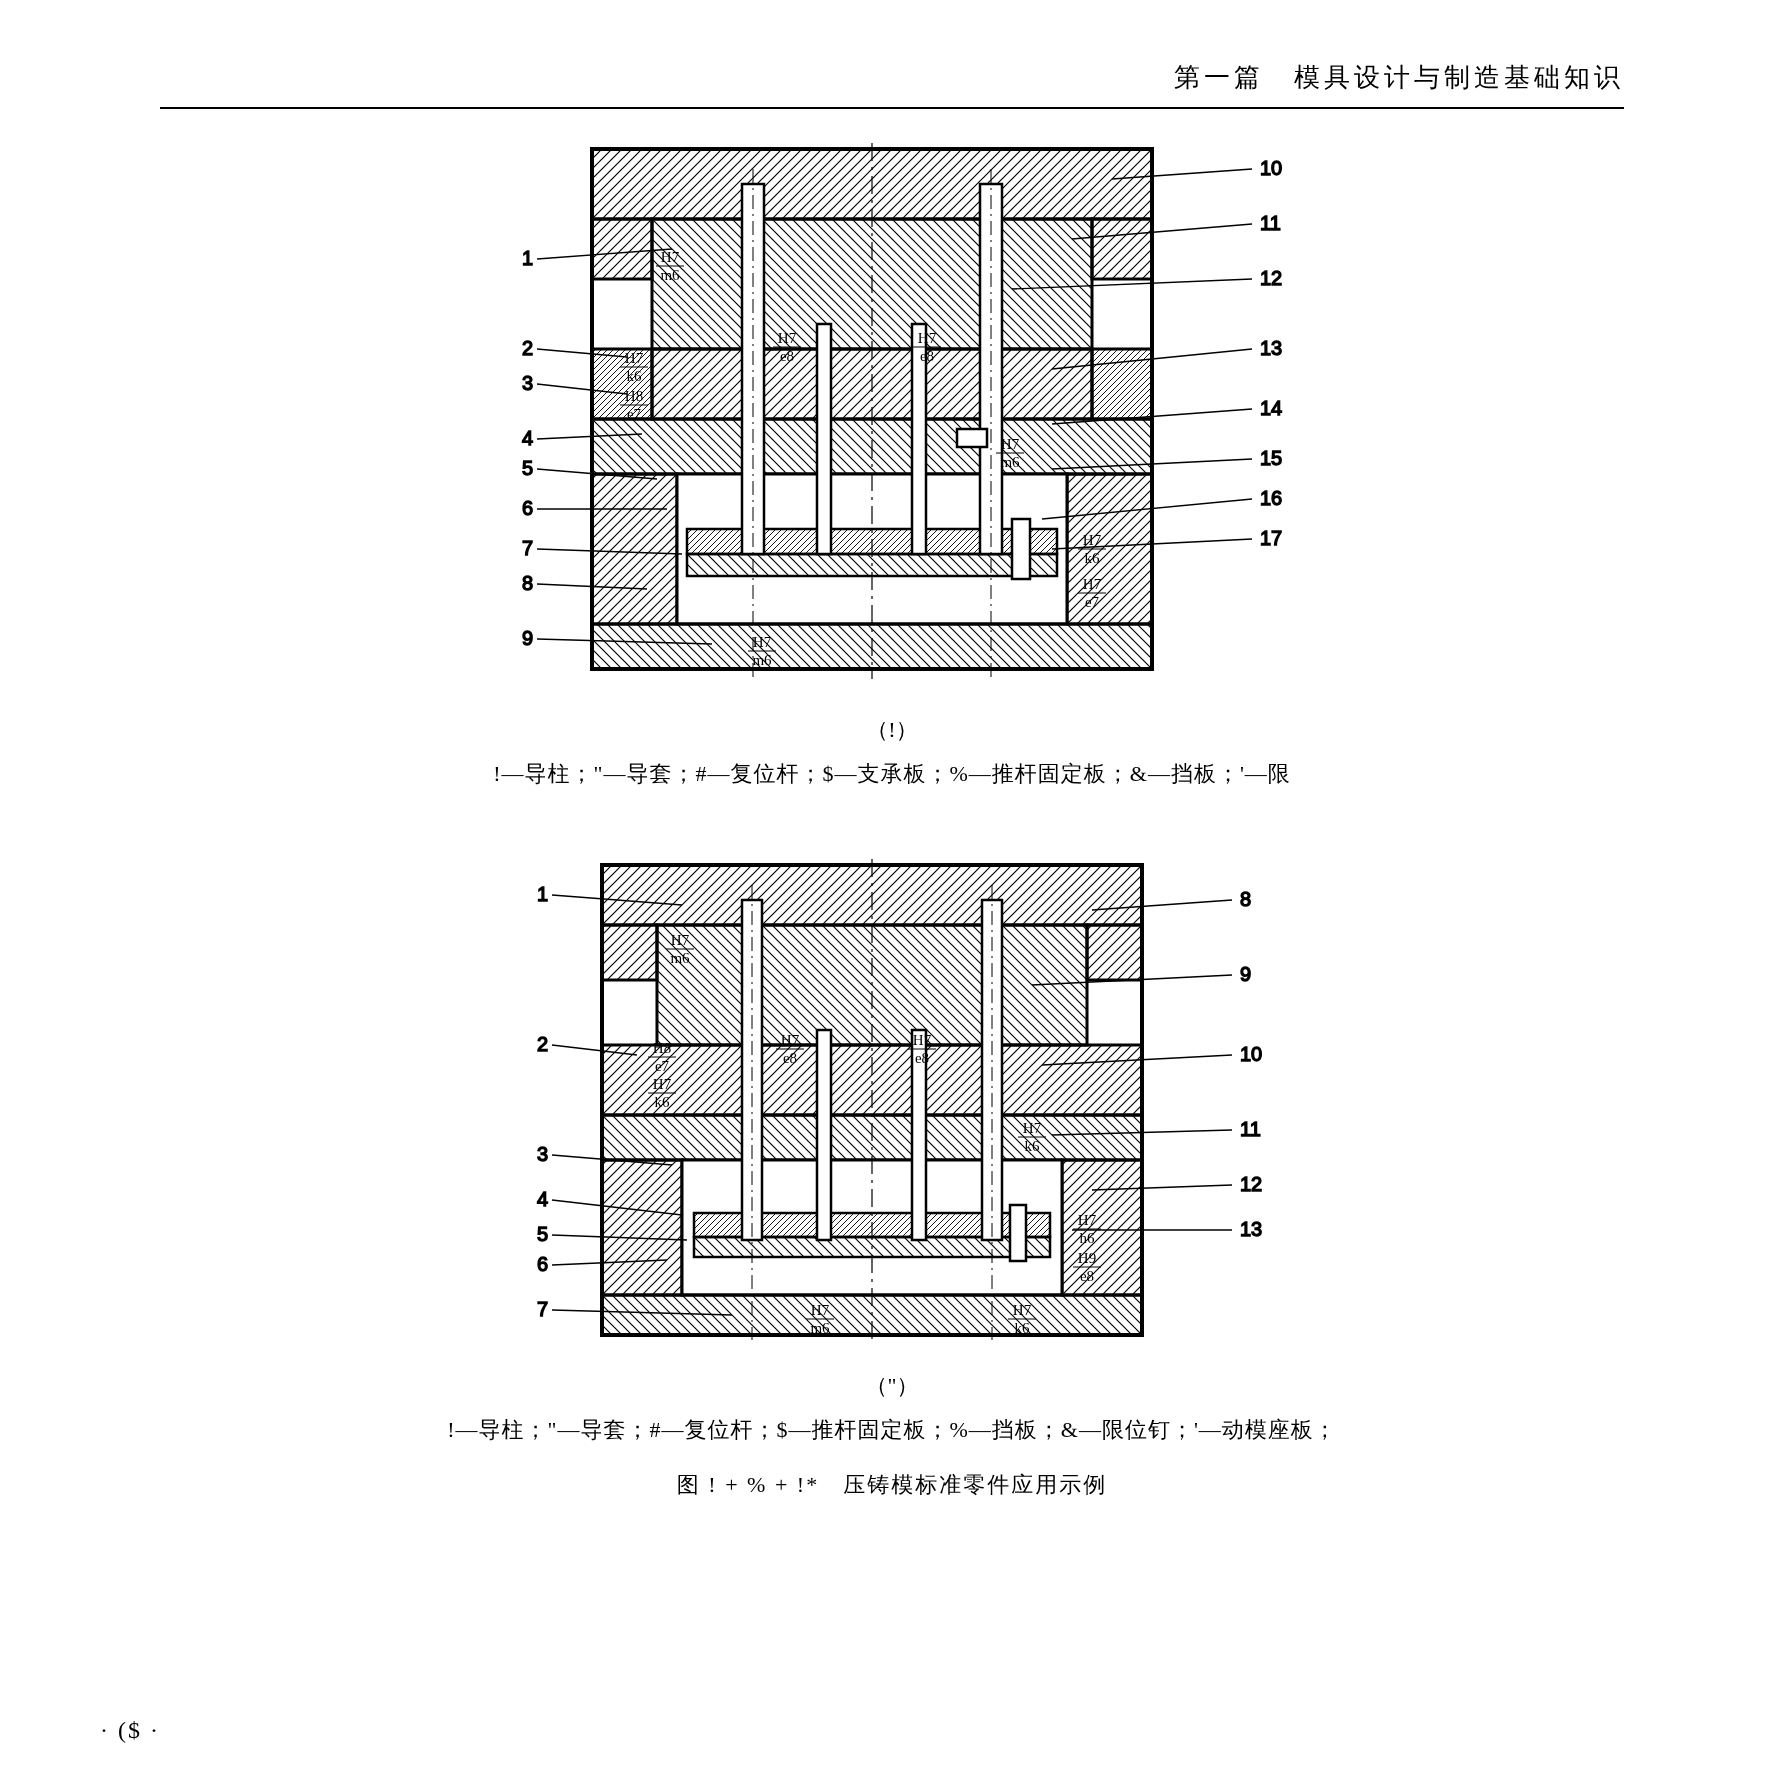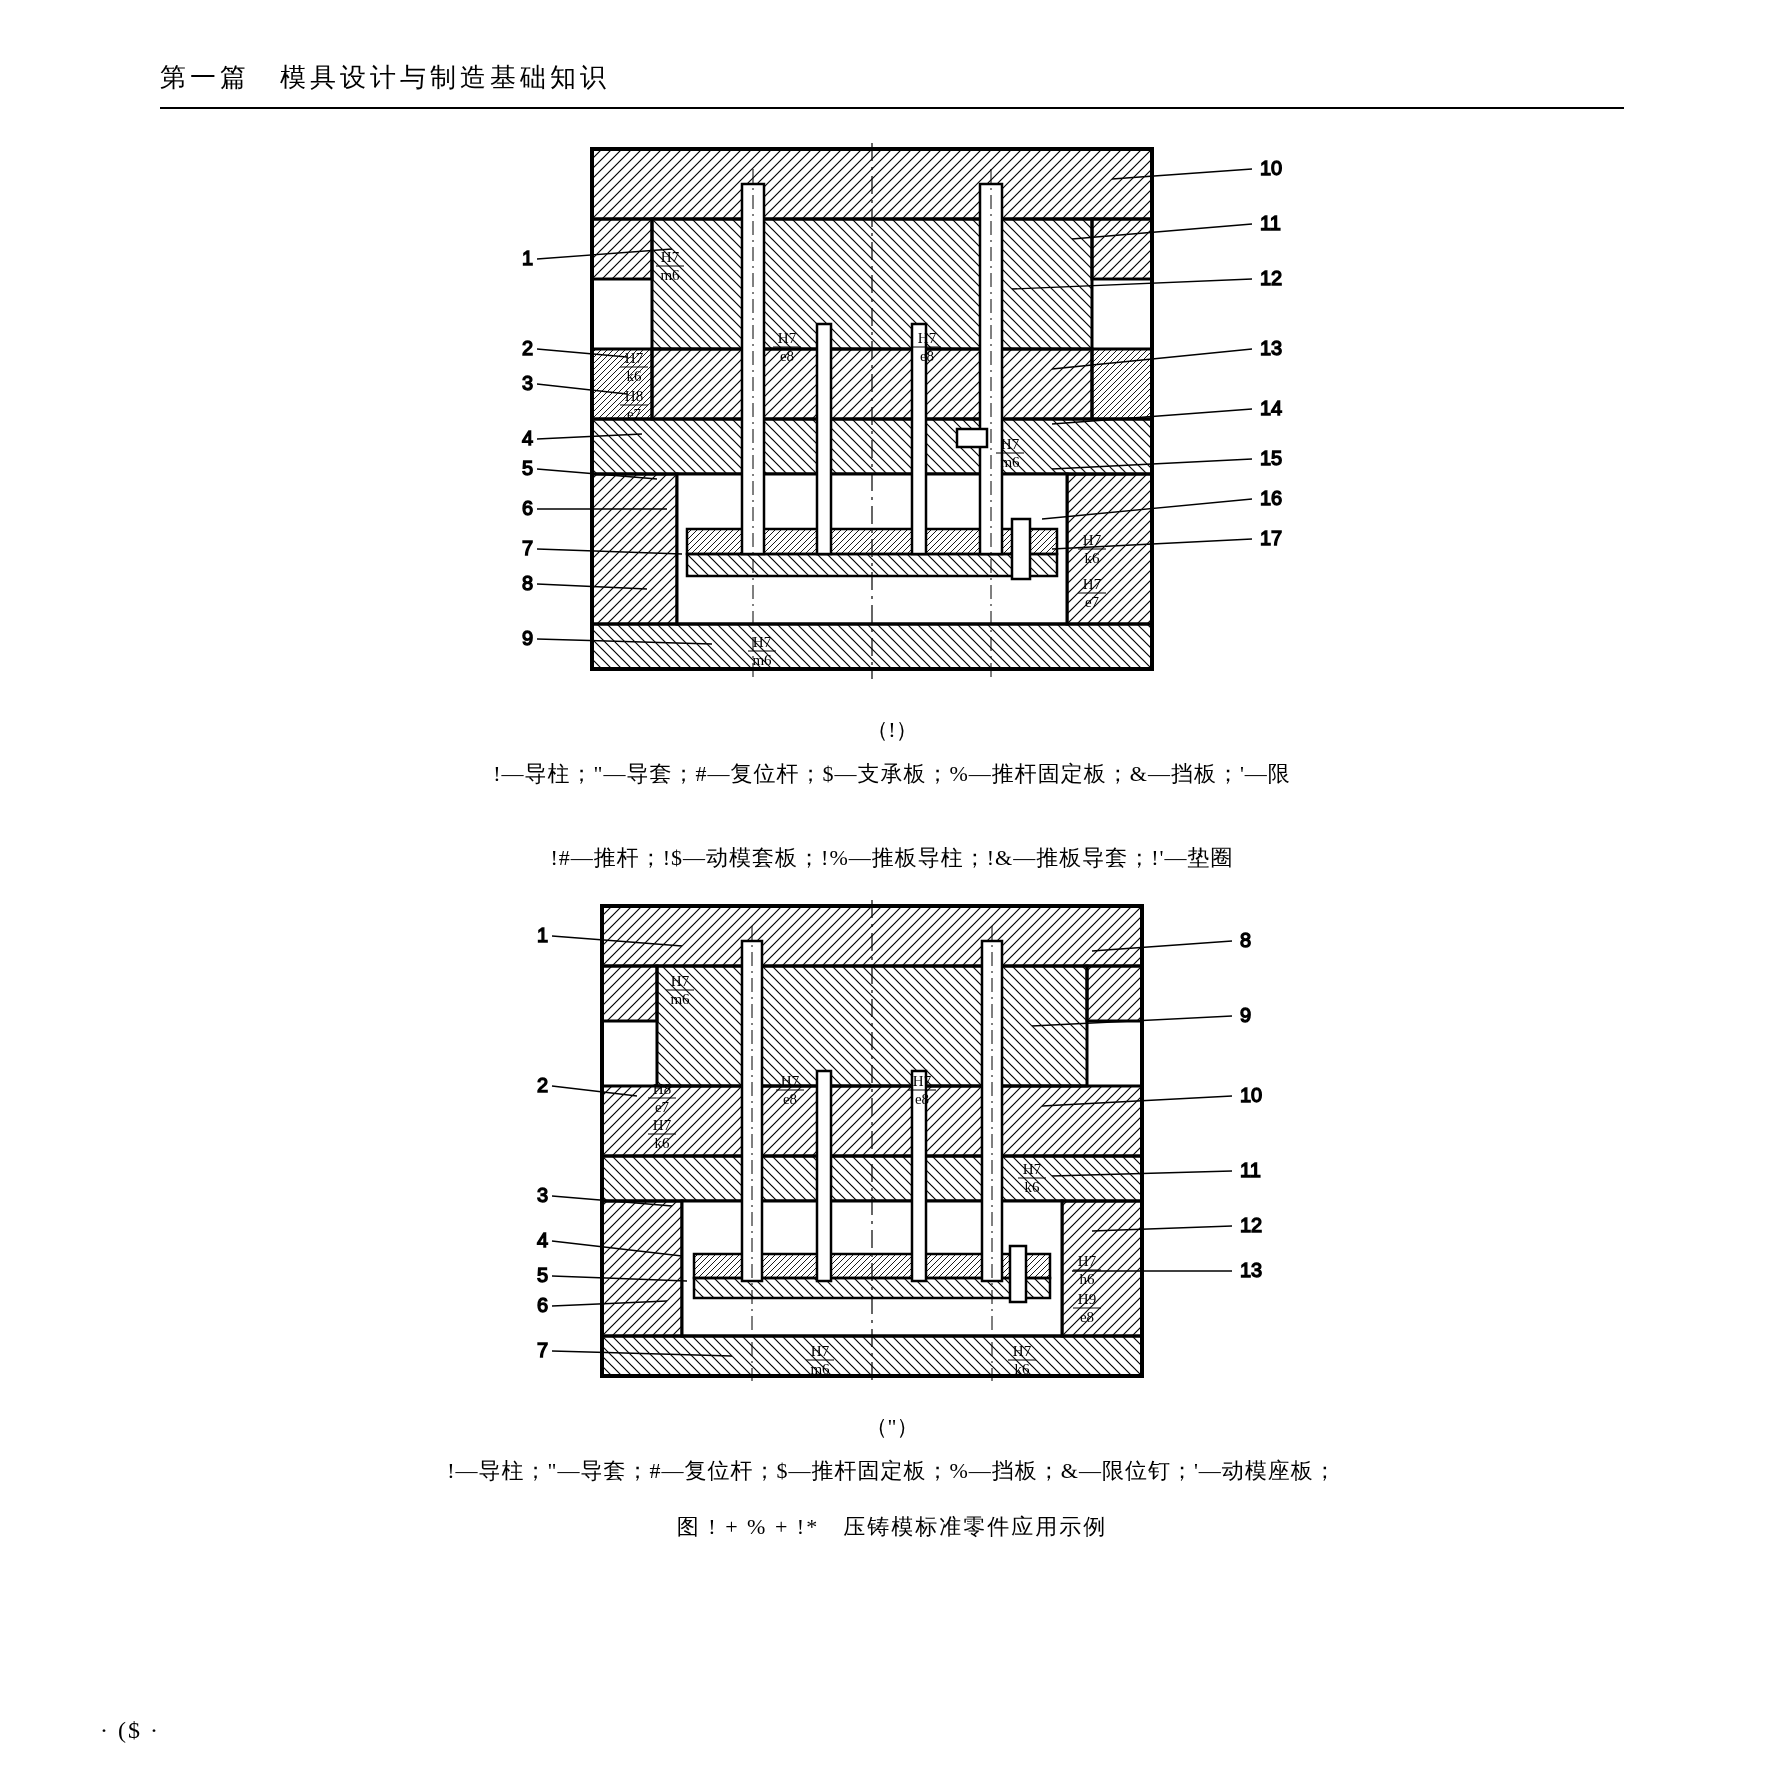--- a/index.html
+++ b/index.html
@@ -18,20 +18,21 @@
     height: 1784px;
     box-sizing: border-box;
     padding: 60px 160px 40px 160px;
   }
   .header {
     font-size: 26px;
     letter-spacing: 4px;
     padding-bottom: 12px;
     border-bottom: 2px solid #000;
     margin-bottom: 30px;
+    text-align: right;
   }
   .figure-area {
     position: relative;
     width: 100%;
     text-align: center;
   }
   .fig-wrap {
     display: inline-block;
     position: relative;
   }
@@ -212,21 +213,20 @@
           <line x1="840" y1="400" x2="640" y2="410"></line>
             <text class="call" x="848" y="406">17</text>
         </g>
       </svg>
     </div>
 
     <div class="sub-label">（!）</div>
     <div class="legend">
       <span>!—导柱；"—导套；#—复位杆；$—支承板；%—推杆固定板；&amp;—挡板；'—限</span><br>
       <br>
-      <span>!#—推杆；!$—动模套板；!%—推板导柱；!&amp;—推板导套；!'—垫圈</span>
     </div>
 
     
     <div class="fig-wrap">
       <svg width="920" height="500" viewBox="0 0 920 500">
         <g transform="translate(170,10)">
           <rect x="0" y="0" width="540" height="470" fill="none" stroke="#000" stroke-width="4"></rect>
 
           <rect x="0" y="0" width="540" height="60" fill="url(#hatchNE)" stroke="#000" stroke-width="3"></rect>
           <rect x="55" y="60" width="430" height="120" fill="url(#hatchNW)" stroke="#000" stroke-width="3"></rect>

